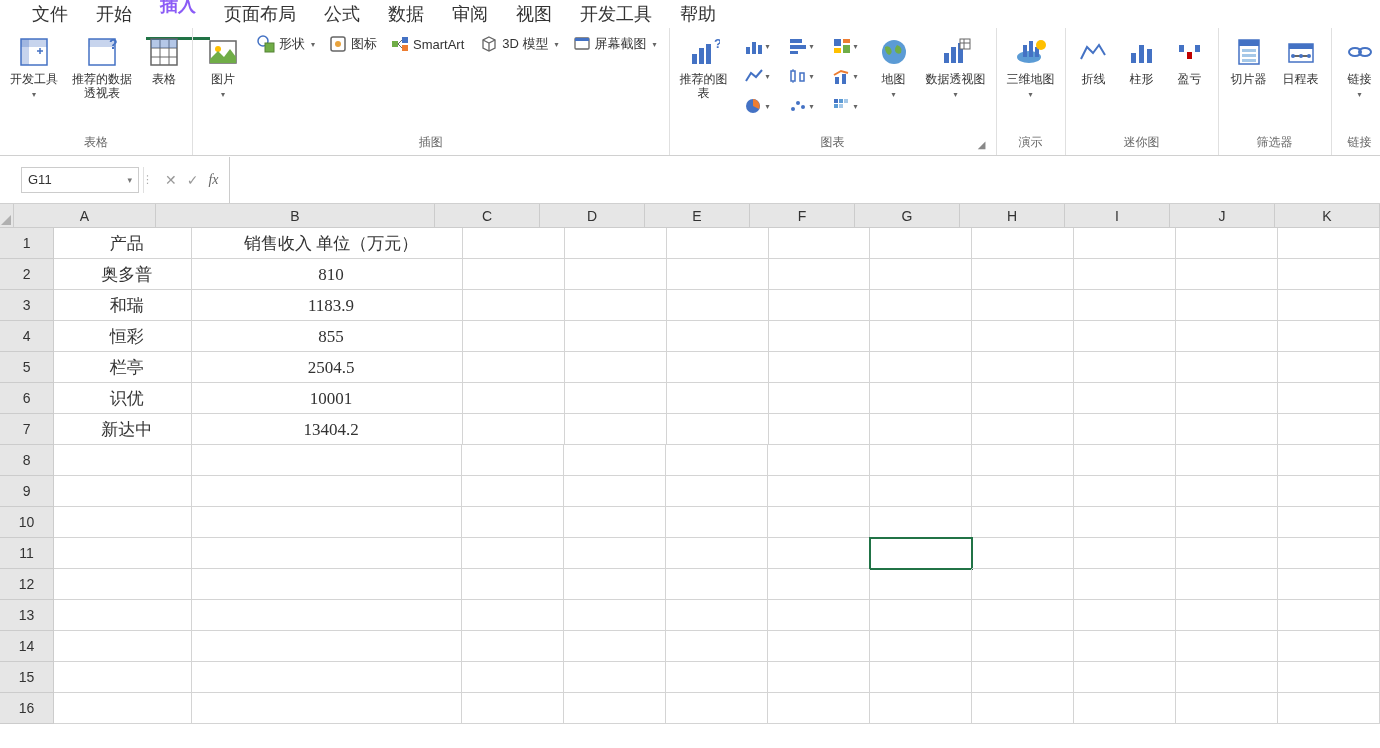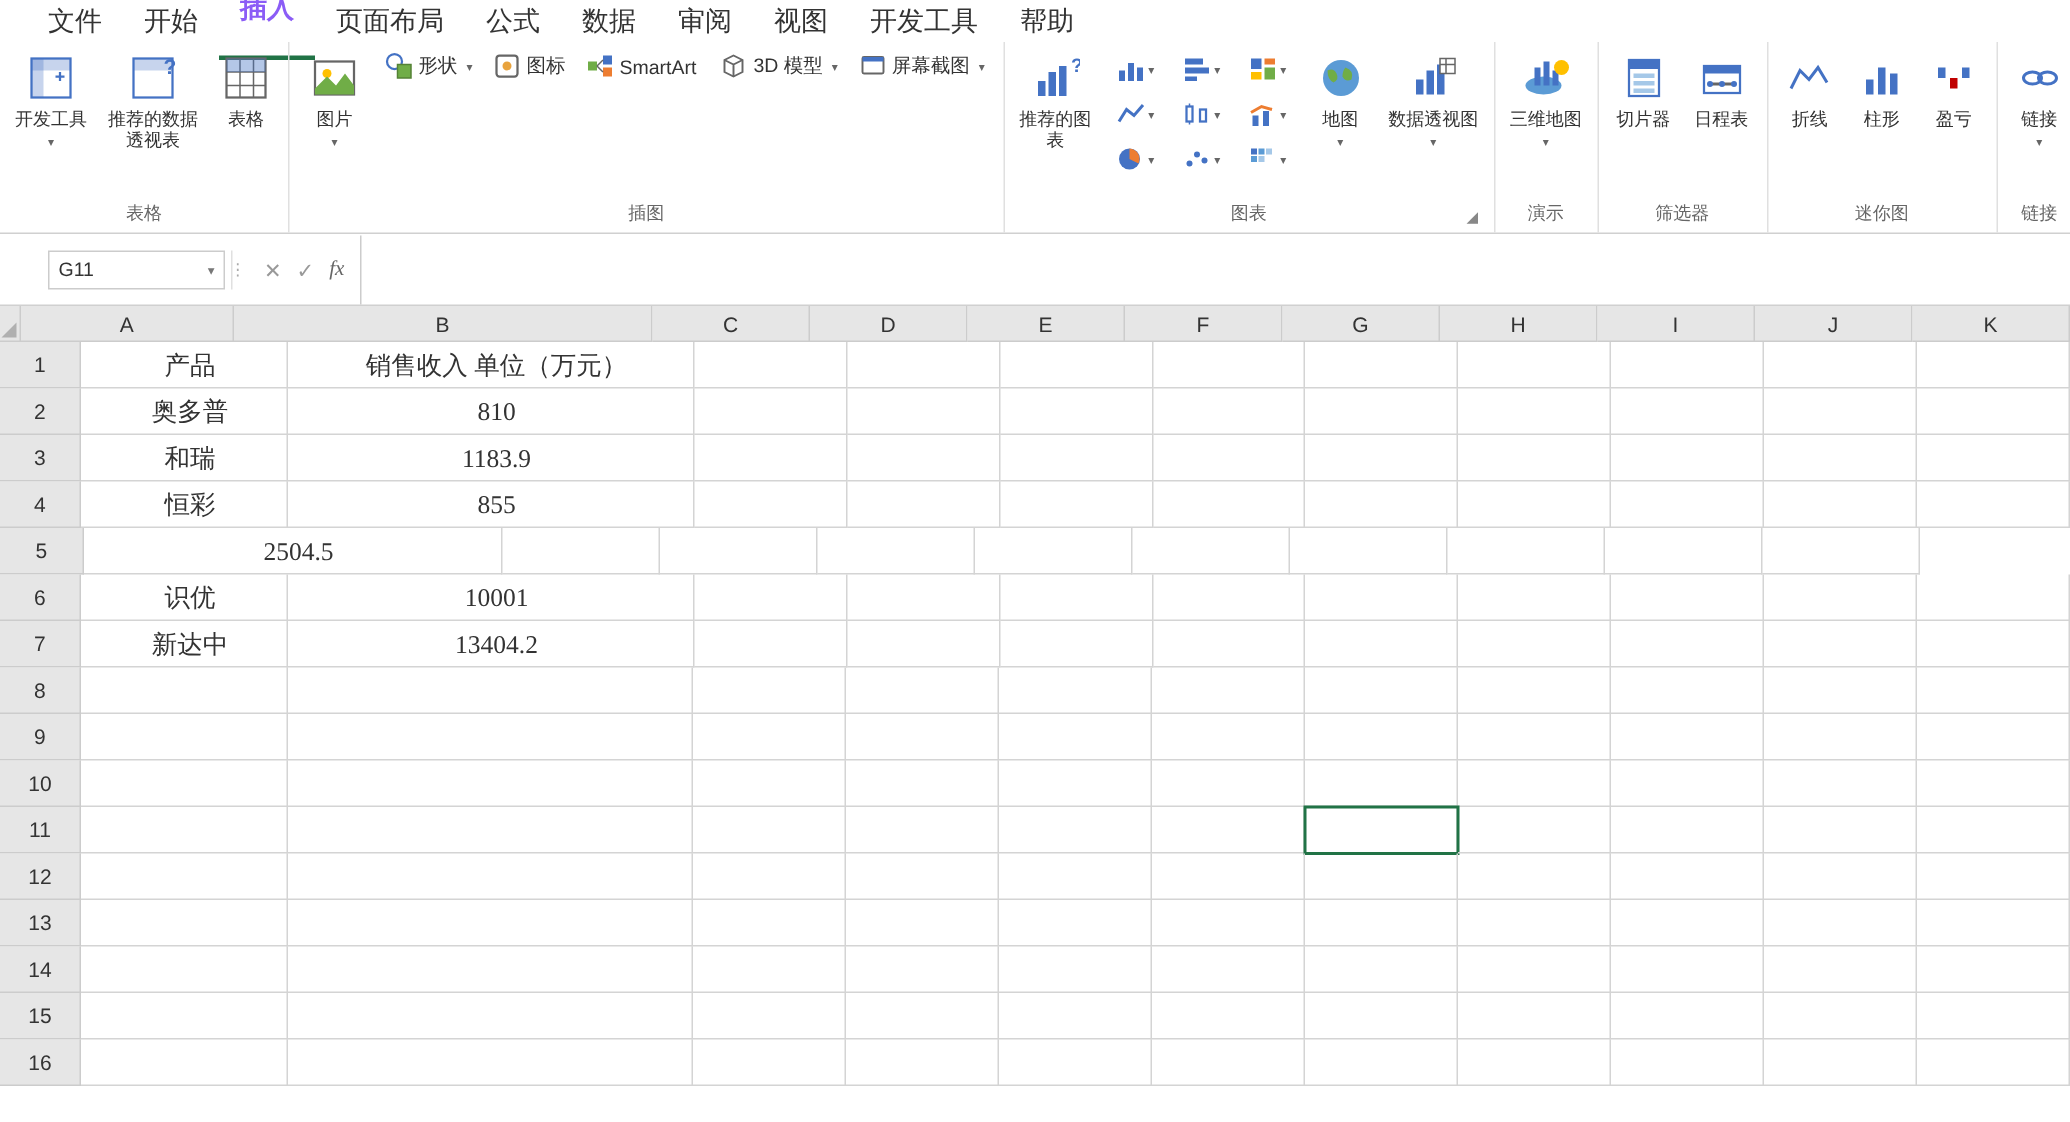--- a/index.html
+++ b/index.html
@@ -25,21 +25,21 @@
 .small-btn-col { display: flex; gap: 2px; }
 .small-btn { display: flex; align-items: center; gap: 4px; padding: 3px 6px; cursor: pointer; font-size: 13px; white-space: nowrap; }
 .small-btn .caret { font-size: 8px; color: #666; margin-left: 2px; }
 .icon-sm { width: 18px; height: 18px; display: inline-flex; align-items: center; justify-content: center; }
 
 .chart-grid { display: grid; grid-template-columns: repeat(3, 42px); grid-template-rows: repeat(3, 28px); gap: 2px; }
 .chart-btn { display: flex; align-items: center; justify-content: center; cursor: pointer; padding: 2px; }
 .chart-btn .caret { font-size: 8px; color: #666; margin-left: 2px; }
 
 
-.formula-bar { display: flex; height: 48px; border-bottom: 1px solid #d0d0d0; align-items: center; background: #fff; padding: 0 14px; }
+.formula-bar { display: flex; height: 48px; border-bottom: 1px solid #d0d0d0; align-items: center; background: #fff; padding: 0 3px; }
 .name-box { width: 118px; height: 26px; border: 1px solid #ccc; display: flex; align-items: center; padding: 0 6px; font-size: 13px; margin-left: 18px; }
 .name-box .caret { margin-left: auto; font-size: 9px; color: #777; }
 .fb-sep { width: 8px; height: 26px; border-left: 1px solid #e0e0e0; margin: 0 4px; display:flex; align-items:center; justify-content:center; color:#aaa; font-size:11px; }
 .fb-btns { display: flex; align-items: center; gap: 10px; padding: 0 10px; }
 .fb-btn { color: #999; cursor: pointer; font-size: 14px; }
 .fx { font-style: italic; font-family: Liberation Serif, serif; color: #666; }
 .formula-input { flex: 1; height: 46px; border-left: 1px solid #ccc; padding: 0 8px; }
 
 
 .grid-wrap { position: relative; }
@@ -322,20 +322,54 @@
           </span>
         <span class="label">三维地图</span>
         <span class="caret">▾</span>
       </div>
     </div>
     <div class="ribbon-group-label">演示</div>
   </div>
 
   <div class="ribbon-group">
     <div class="ribbon-group-content">
+      <div class="big-btn" style="width:44px">
+        <span class="icon">
+            <svg width="30" height="26">
+              <polyline points="2,20 8,8 14,14 20,6 26,16" fill="none" stroke="#4472c4" stroke-width="2"></polyline>
+            </svg>
+          </span>
+        <span class="label">折线</span>
+      </div>
+      <div class="big-btn" style="width:44px">
+        <span class="icon">
+            <svg width="30" height="26">
+              <rect x="4" y="14" width="5" height="10" fill="#4472c4"></rect>
+              <rect x="12" y="6" width="5" height="18" fill="#4472c4"></rect>
+              <rect x="20" y="10" width="5" height="14" fill="#4472c4"></rect>
+            </svg>
+          </span>
+        <span class="label">柱形</span>
+      </div>
+      <div class="big-btn" style="width:44px">
+        <span class="icon">
+            <svg width="30" height="26">
+              <rect x="4" y="6" width="5" height="7" fill="#4472c4"></rect>
+              <rect x="12" y="13" width="5" height="7" fill="#c00000"></rect>
+              <rect x="20" y="6" width="5" height="7" fill="#4472c4"></rect>
+            </svg>
+          </span>
+        <span class="label">盈亏</span>
+      </div>
+    </div>
+    <div class="ribbon-group-label">迷你图</div>
+  </div>
+
+  <div class="ribbon-group">
+    <div class="ribbon-group-content">
       <div class="big-btn" style="width:48px">
         <span class="icon">
             <svg width="28" height="28">
               <rect x="4" y="2" width="20" height="24" fill="none" stroke="#4472c4" stroke-width="1.5"></rect>
               <rect x="4" y="2" width="20" height="6" fill="#4472c4"></rect>
               <rect x="7" y="11" width="14" height="3" fill="#a5c8e8"></rect>
               <rect x="7" y="16" width="14" height="3" fill="#a5c8e8"></rect>
               <rect x="7" y="21" width="14" height="3" fill="#a5c8e8"></rect>
             </svg>
           </span>
@@ -349,54 +383,20 @@
               <line x1="6" y1="18" x2="22" y2="18" stroke="#666" stroke-width="2"></line>
               <circle cx="6" cy="18" r="2" fill="#4472c4"></circle>
               <circle cx="14" cy="18" r="2" fill="#4472c4"></circle>
               <circle cx="22" cy="18" r="2" fill="#4472c4"></circle>
             </svg>
           </span>
         <span class="label">日程表</span>
       </div>
     </div>
     <div class="ribbon-group-label">筛选器</div>
-  </div>
-
-  <div class="ribbon-group">
-    <div class="ribbon-group-content">
-      <div class="big-btn" style="width:44px">
-        <span class="icon">
-            <svg width="30" height="26">
-              <polyline points="2,20 8,8 14,14 20,6 26,16" fill="none" stroke="#4472c4" stroke-width="2"></polyline>
-            </svg>
-          </span>
-        <span class="label">折线</span>
-      </div>
-      <div class="big-btn" style="width:44px">
-        <span class="icon">
-            <svg width="30" height="26">
-              <rect x="4" y="14" width="5" height="10" fill="#4472c4"></rect>
-              <rect x="12" y="6" width="5" height="18" fill="#4472c4"></rect>
-              <rect x="20" y="10" width="5" height="14" fill="#4472c4"></rect>
-            </svg>
-          </span>
-        <span class="label">柱形</span>
-      </div>
-      <div class="big-btn" style="width:44px">
-        <span class="icon">
-            <svg width="30" height="26">
-              <rect x="4" y="6" width="5" height="7" fill="#4472c4"></rect>
-              <rect x="12" y="13" width="5" height="7" fill="#c00000"></rect>
-              <rect x="20" y="6" width="5" height="7" fill="#4472c4"></rect>
-            </svg>
-          </span>
-        <span class="label">盈亏</span>
-      </div>
-    </div>
-    <div class="ribbon-group-label">迷你图</div>
   </div>
 
   <div class="ribbon-group">
     <div class="ribbon-group-content">
       <div class="big-btn" style="width:44px">
         <span class="icon">
             <svg width="30" height="26">
               <ellipse cx="10" cy="13" rx="6" ry="4" fill="none" stroke="#4472c4" stroke-width="2"></ellipse>
               <ellipse cx="20" cy="13" rx="6" ry="4" fill="none" stroke="#4472c4" stroke-width="2"></ellipse>
             </svg>
@@ -507,20 +507,21 @@
         <div class="cell cw-std"></div>
         <div class="cell cw-std"></div>
         <div class="cell cw-std"></div>
         <div class="cell cw-std"></div>
         <div class="cell cw-std"></div>
         <div class="cell cw-std"></div>
         <div class="cell cw-std"></div>
       </div>
       <div class="row">
         <div class="row-h">5</div>
+        <div class="cell cw-A center">栏亭</div>
         <div class="cell cw-B center">2504.5</div>
         <div class="cell cw-std"></div>
         <div class="cell cw-std"></div>
         <div class="cell cw-std"></div>
         <div class="cell cw-std"></div>
         <div class="cell cw-std"></div>
         <div class="cell cw-std"></div>
         <div class="cell cw-std"></div>
         <div class="cell cw-std"></div>
         <div class="cell cw-std"></div>

